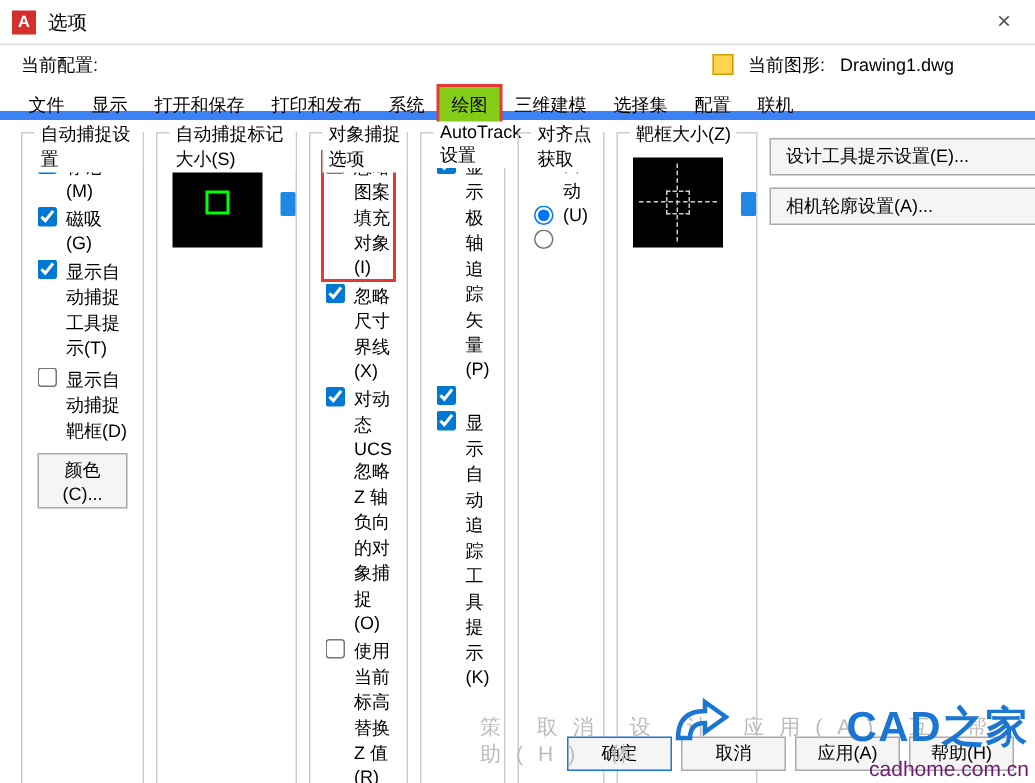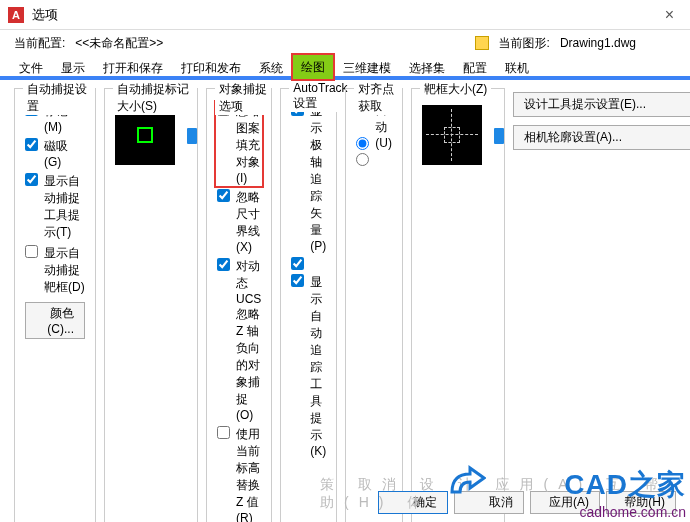--- a/index.html
+++ b/index.html
@@ -6,33 +6,33 @@
 body{background:#fff;width:690px;height:522px;position:relative;overflow:hidden}
 .titlebar{height:30px;display:flex;align-items:center;padding:0 8px;border-bottom:1px solid #ddd}
 .app-icon{width:16px;height:16px;background:#d32f2f;display:inline-flex;align-items:center;justify-content:center;color:#fff;font-weight:bold;font-size:11px;margin-right:8px}
 .title{flex:0 0 auto;font-size:13px}
 .close-x{margin-left:auto;font-size:16px;color:#555;padding:4px 8px;cursor:pointer}
 .profile-row{height:26px;display:flex;align-items:center;padding:0 14px;gap:6px}
 .profile-row .lbl{margin-right:4px}
 .profile-row .val{margin-right:40px}
 .profile-row .spacer{flex:1}
 .dwg-icon{width:14px;height:14px;background:#ffd54f;border:1px solid #c9a000;margin-right:4px}
-.tabs{display:flex;padding:0 10px;height:24px;align-items:center;border-bottom:4px solid #3b82f6}
+.tabs{display:flex;padding:0 10px;height:24px;align-items:flex-start;border-bottom:6px solid #3b82f6}
 .tab{padding:4px 8px 3px;border:1px solid transparent;border-bottom:none;cursor:pointer;position:relative;top:1px}
 .tab.active{border:1px solid #bbb;border-bottom:1px solid #fff;background:#84cc16}
 .tab.hl{outline:2px solid #e53935;outline-offset:-1px}
 .content{display:flex;gap:8px;padding:8px 14px 0}
 .col{flex:1;display:flex;flex-direction:row;gap:8px}
 .group{border:1px solid #ccc;padding:10px 10px 8px;position:relative}
 .group>.legend{position:absolute;top:-8px;left:8px;background:#fff;padding:0 4px}
 .chk{display:flex;align-items:flex-start;gap:6px;margin:4px 0;cursor:pointer}
 .chk input{accent-color:#0078d4;margin:0}
 .rad{display:flex;align-items:flex-end;gap:6px;margin:3px 0;cursor:pointer}
 .rad input{margin:0}
-.btn{border:1px solid #aaa;background:#f5f5f5;padding:2px 10px;cursor:pointer;display:inline-block;min-width:60px;text-align:right}
+.btn{border:1px solid #aaa;background:#f5f5f5;padding:2px 10px;cursor:pointer;display:inline-block;min-width:60px;text-align:center}
 .btn-wide{width:260px;text-align:left;padding:3px 10px}
 .hl-red{outline:2px solid #e53935;outline-offset:1px}
 .slider-row{display:flex;align-items:center;gap:12px;margin-top:6px}
 .swatch{width:60px;height:60px;background:#000;display:flex;align-items:center;justify-content:center}
 .sq-green{width:16px;height:16px;border:2px solid #0f0}
 .target{width:60px;height:60px;background:#000;position:relative}
 .target::before,.target::after{content:"";position:absolute;background:transparent}
 .target .h{position:absolute;top:29px;left:4px;width:52px;height:2px;border-top:1px dashed #ccc}
 .target .v{position:absolute;left:29px;top:4px;height:52px;width:2px;border-left:1px dashed #ccc}
 .target .c{position:absolute;top:22px;left:22px;width:16px;height:16px;border:1px dashed #ccc}
@@ -51,21 +51,20 @@
 <body>
 
 <div class="titlebar">
   <span class="app-icon">A</span>
   <span class="title">选项</span>
   <span class="close-x">×</span>
 </div>
 
 <div class="profile-row">
   <span class="lbl">当前配置:</span>
-  <span class="val">&lt;&lt;未命名配置&gt;&gt;</span>
   <span class="spacer"></span>
   <span class="dwg-icon"></span>
   <span class="lbl">当前图形:</span>
   <span class="val">Drawing1.dwg</span>
 </div>
 
 <div class="tabs" id="tabs">
     <span class="tab">文件</span>
     <span class="tab">显示</span>
     <span class="tab">打开和保存</span>

